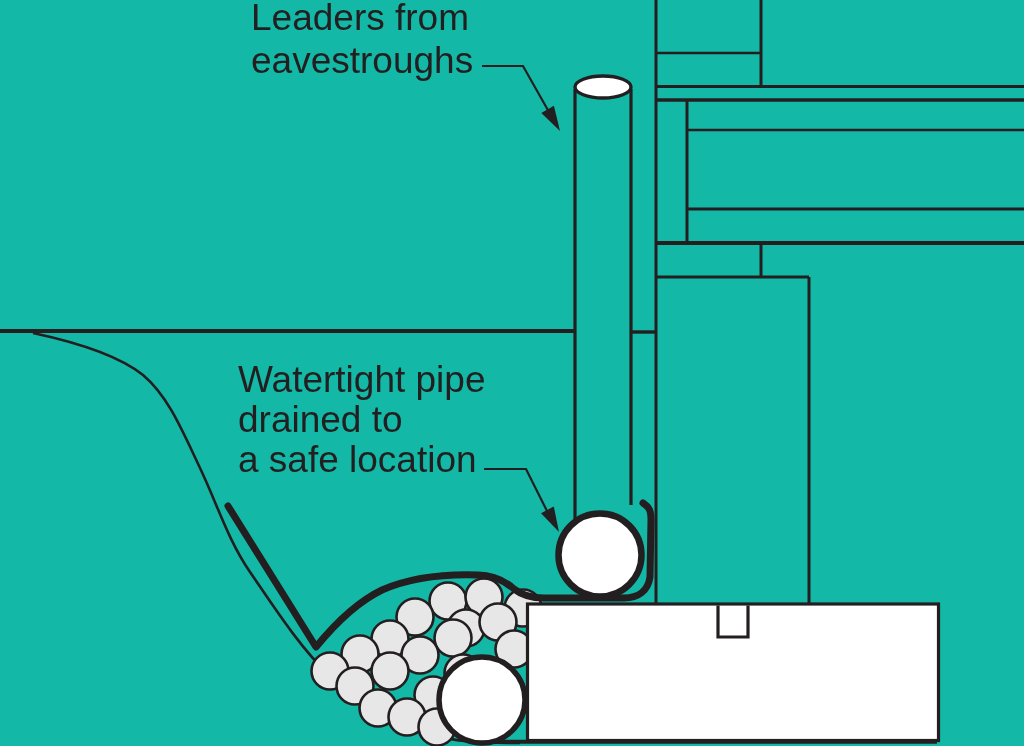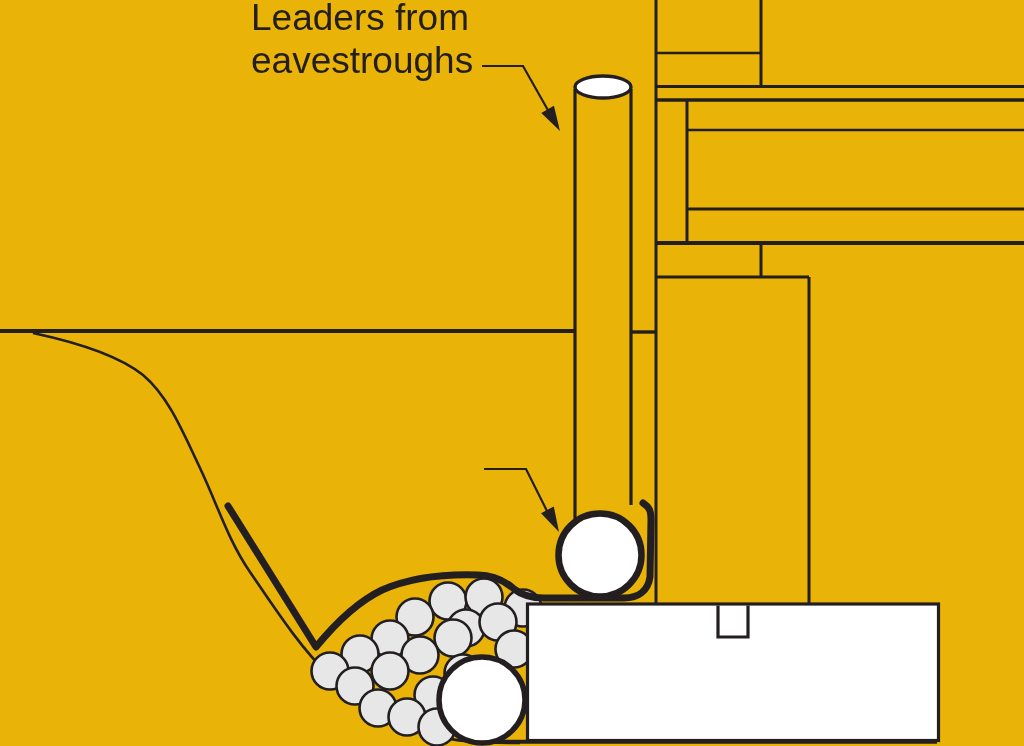--- a/index.html
+++ b/index.html
@@ -1,19 +1,19 @@
 <!DOCTYPE html>
 <html><head>
 <meta charset="utf-8">
 <style>
   html,body{margin:0;padding:0;background:#ffffff;}
   #stage{
     position:relative;
     width:1024px;height:746px;
-    background:#eab308;
+    background:#14b8a6;
     overflow:hidden;
     font-family:"Liberation Sans", sans-serif;
   }
   #diagram-svg{position:absolute;left:0;top:0;}
   .label{
     position:absolute;
     color:#231f20;
     font-size:37px;
     white-space:pre-line;
     letter-spacing:0px;
@@ -69,13 +69,16 @@
       <ellipse cx="603" cy="87" rx="28" ry="11" fill="#ffffff" stroke="#231f20" stroke-width="3.4"></ellipse>
       <circle cx="600" cy="555" r="41.5" fill="#ffffff" stroke="#231f20" stroke-width="6.5"></circle>
       <path d="M228,506 L316,647 C334,625 355,603 382,590 C412,577 448,574 478,575 C492,575.5 503,579 514,589 C519,593 528,598 544,598 L624,598 C638,598 648,591 650,577 L651,520 C651,510 649,507 643,503" fill="none" stroke="#231f20" stroke-width="7" stroke-linecap="round" stroke-linejoin="round"></path>
       <polyline points="482,66 523,66 549,112" fill="none" stroke="#231f20" stroke-width="2.2"></polyline>
       <polygon points="560,131 553.9,105.7 541.3,112.9" fill="#231f20" stroke="none"></polygon>
       <polyline points="484,469 526,469 548,513" fill="none" stroke="#231f20" stroke-width="2.2"></polyline>
       <polygon points="559,532 553.8,506.5 541,513.2" fill="#231f20" stroke="none"></polygon>
     </svg>
   <div class="label" id="label-leaders">Leaders from
 eavestroughs</div>
+  <div class="label" id="label-watertight">Watertight pipe
+drained to
+a safe location</div>
 </div>
 
 </body></html>

